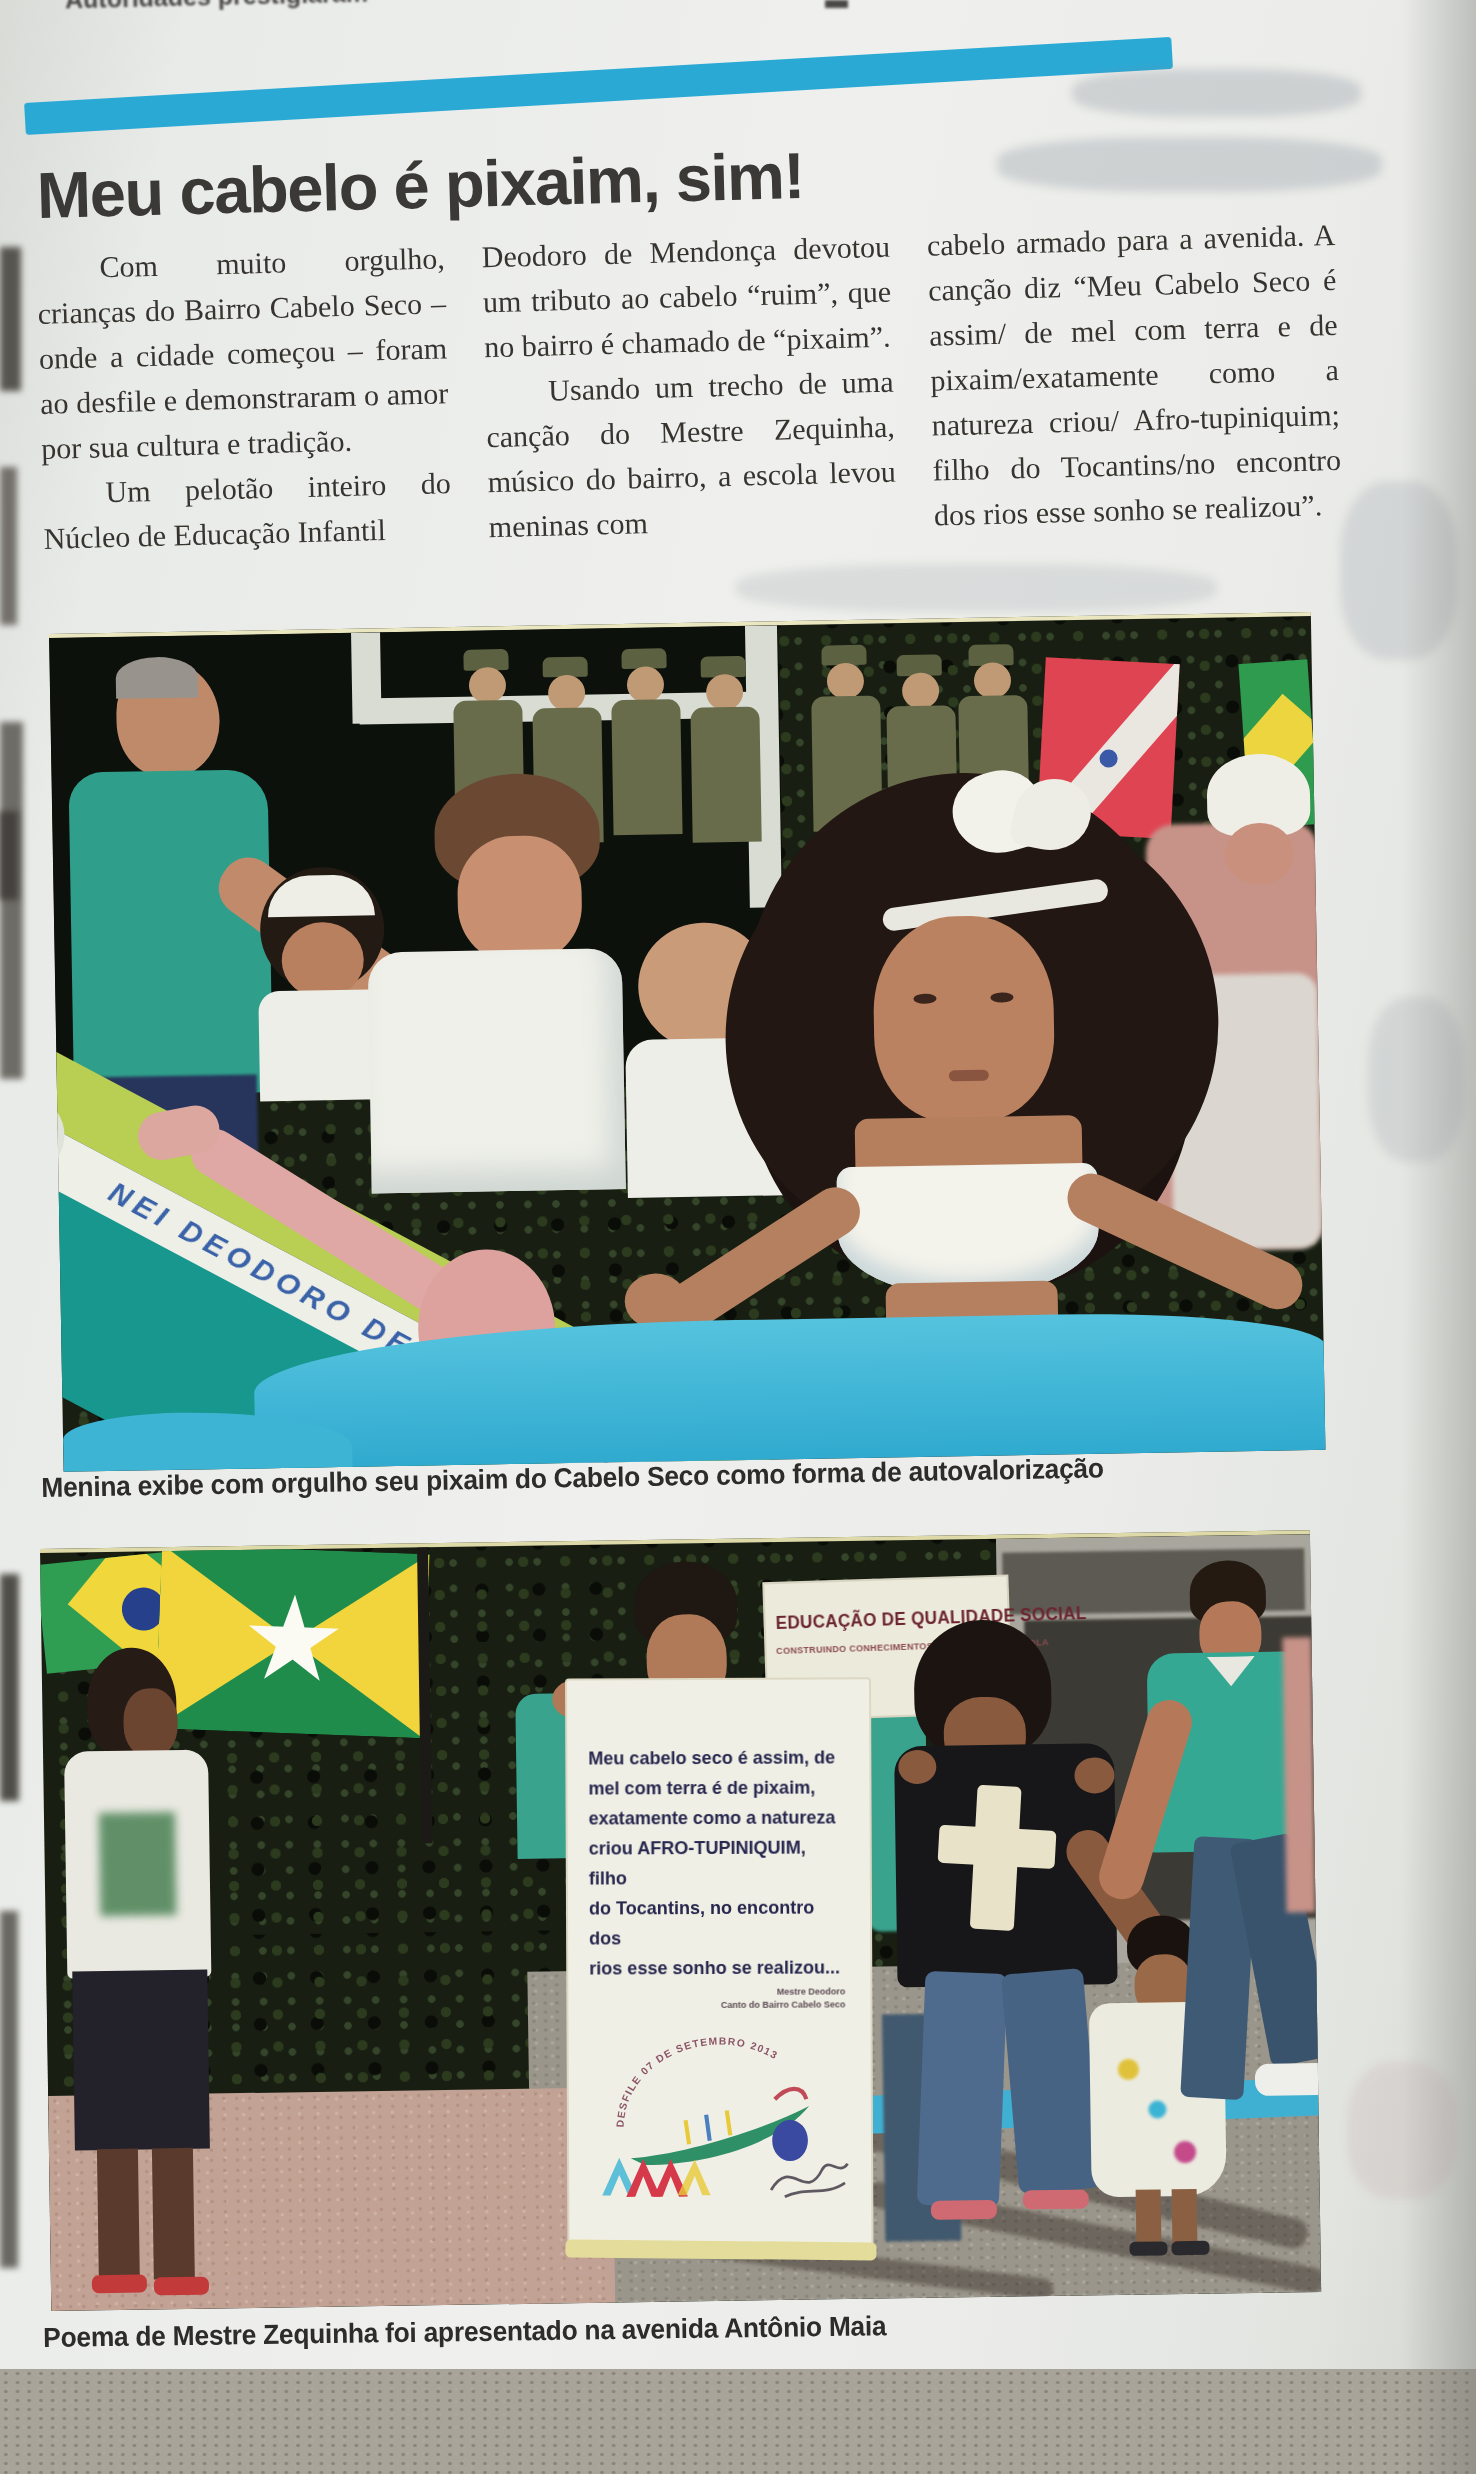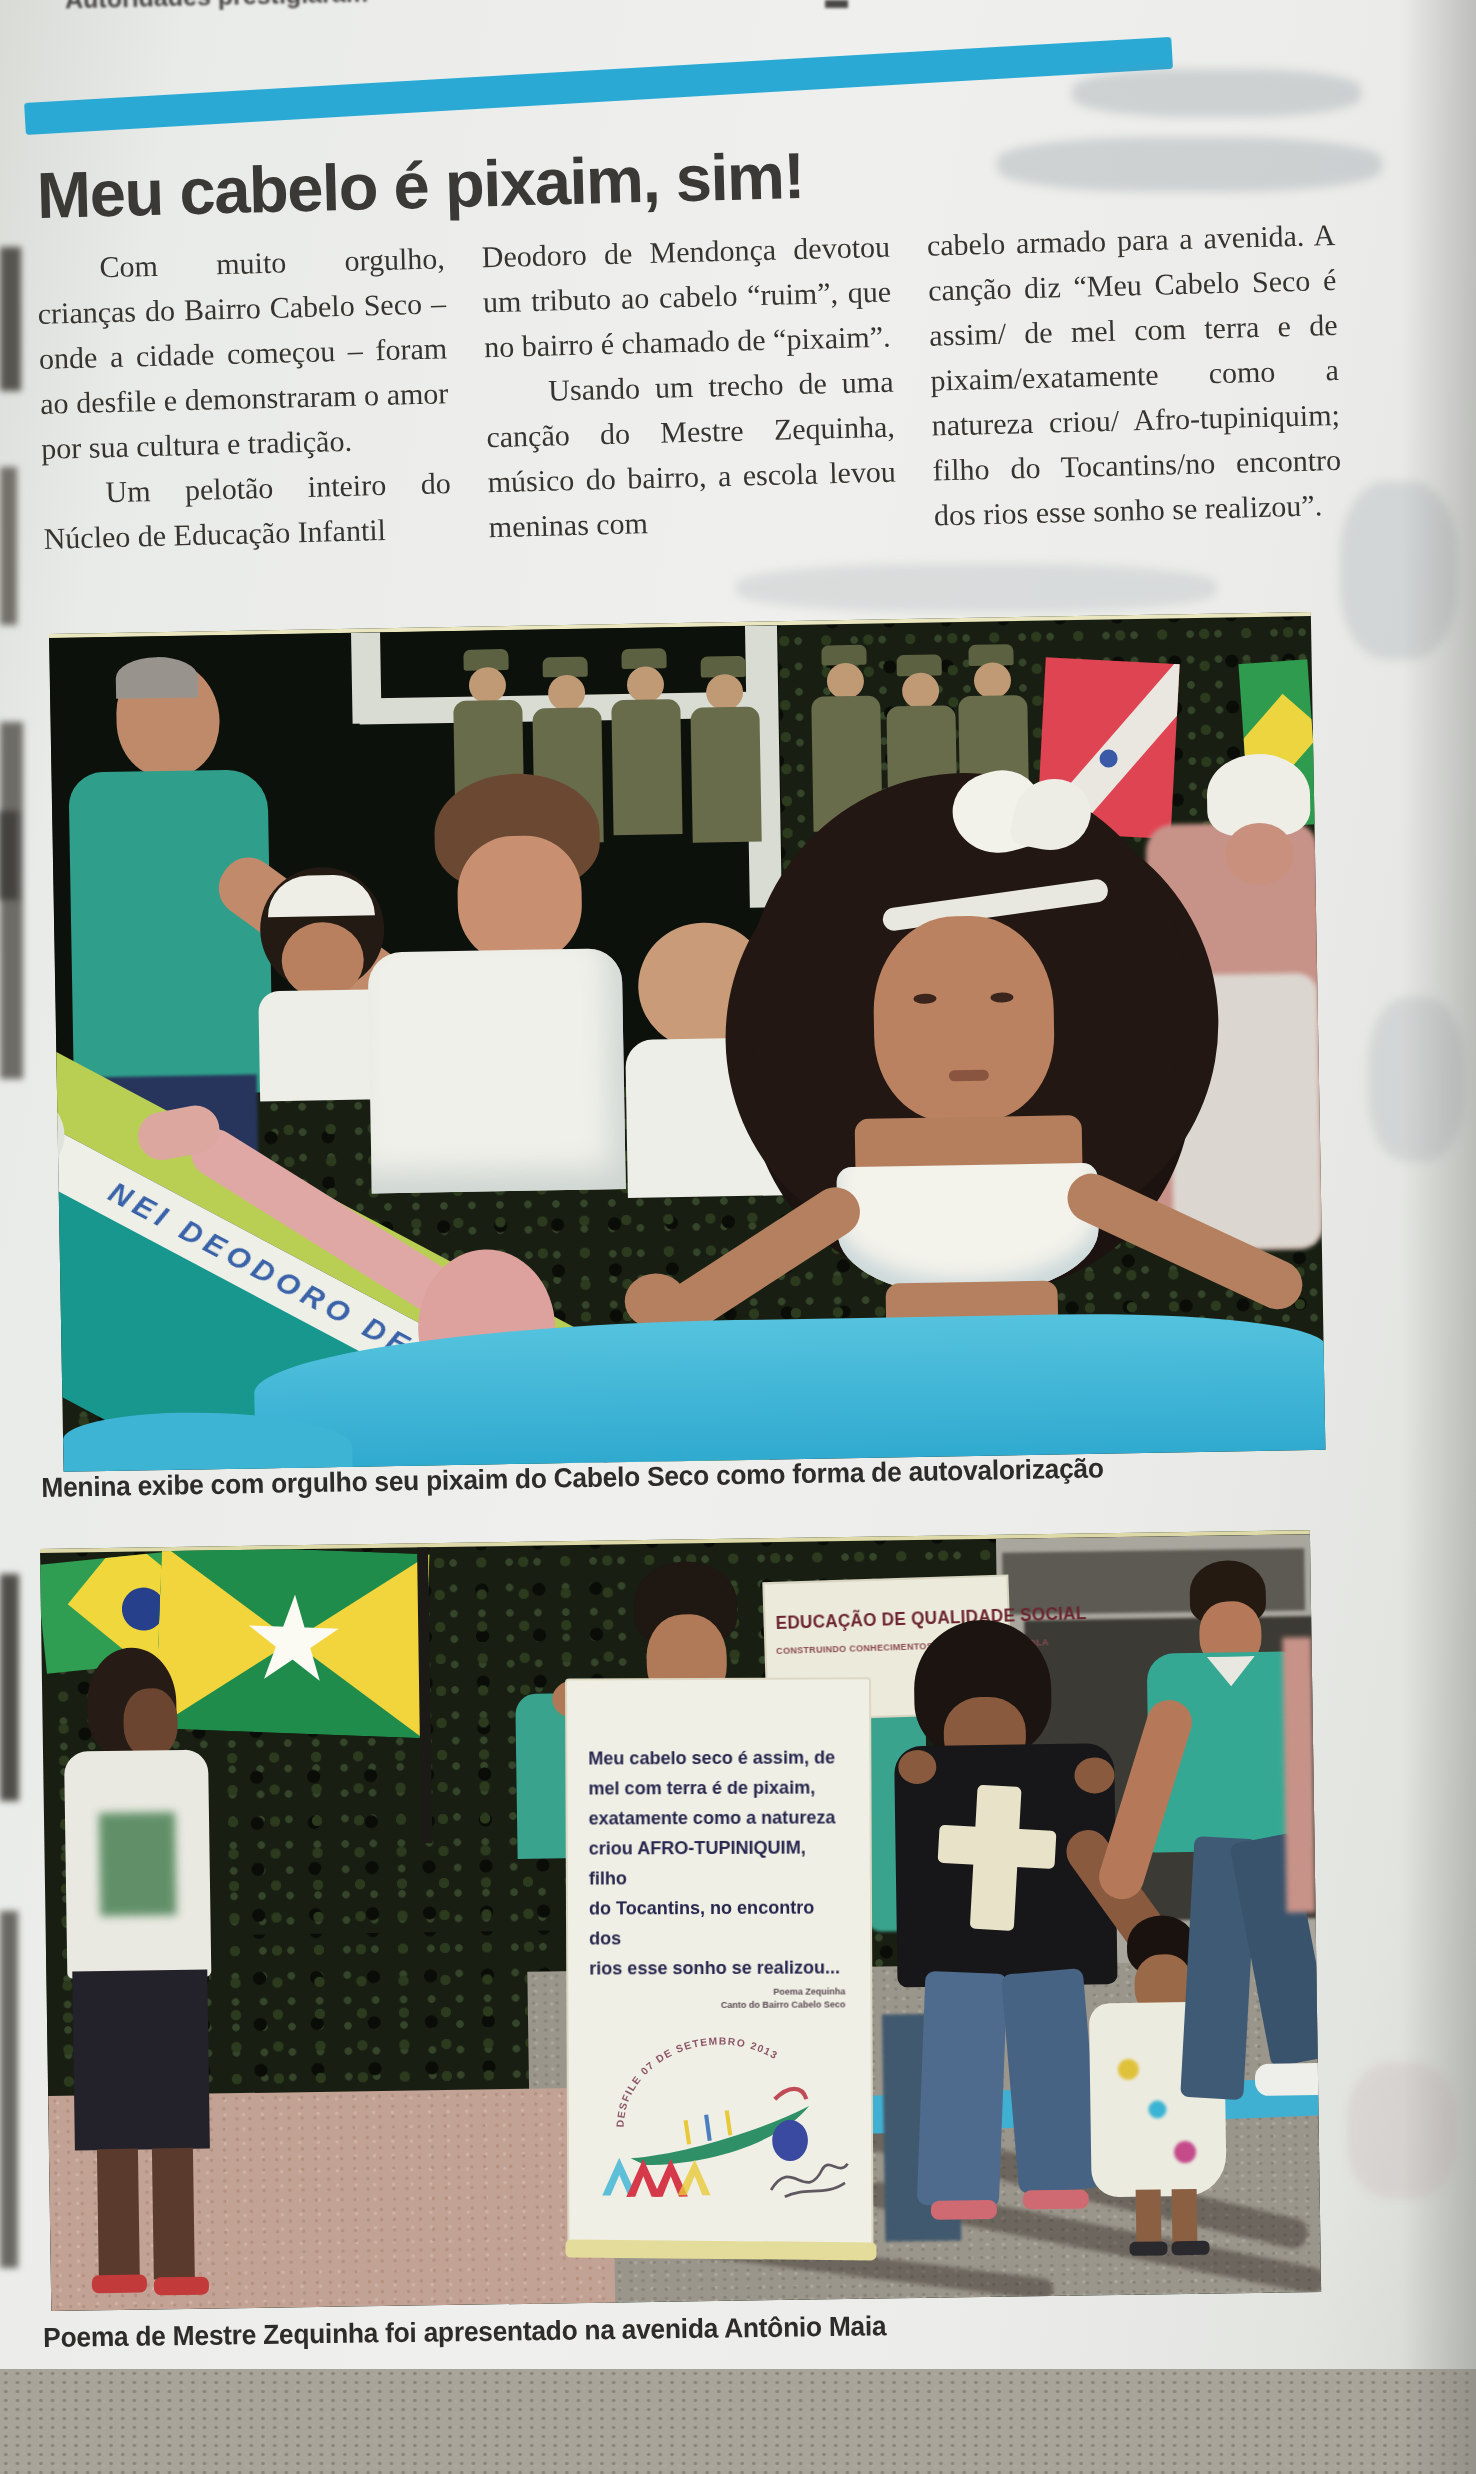--- a/index.html
+++ b/index.html
@@ -233,21 +233,21 @@
     <div class="abs" style="left:835px;top:474px;width:76px;height:227px;background:#41596e;filter:blur(1.4px);"></div>
 
     <div class="abs" style="left:520px;top:135px;width:302px;height:569px;background:#f0efe5;transform:rotate(.6deg);border:2.1px solid #ddd8c4;border-radius:4.1px;">
       <div style="position:absolute;left:20.6px;top:63px;width:269px;font-family:'Liberation Sans',sans-serif;font-weight:bold;font-size:19px;line-height:30px;color:#26264e;white-space:pre-line;transform:scaleX(.95);transform-origin:left;filter:blur(0.3px);">Meu cabelo seco é assim, de
 mel com terra é de pixaim,
 exatamente como a natureza
 criou AFRO-TUPINIQUIM, filho
 do Tocantins, no encontro dos
 rios esse sonho se realizou...</div>
       <div style="position:absolute;right:25px;top:306px;text-align:right;font-family:'Liberation Sans',sans-serif;font-weight:bold;font-size:9px;line-height:13px;color:#5a4a52;filter:blur(0.7px);">
-        <div>Poema Zequinha</div>
+        <div>Mestre Deodoro</div>
         <div>Canto do Bairro Cabelo Seco</div>
       </div>
       <svg width="234" height="158" style="position:absolute;left:34px;top:344px;" viewBox="0 0 340 230">
         <defs>
             <path id="arcp" d="M 30 150 A 140 120 0 0 1 310 150"></path>
           </defs>
         <text style="font-family:'Liberation Sans',sans-serif;font-weight:bold;font-size:15px;letter-spacing:2px;fill:#7a3a52;opacity:.85;">
           <textPath href="#arcp">DESFILE 07 DE SETEMBRO 2013</textPath>
         </text>
         <path d="M 40 195 C 110 190 220 160 300 120 C 260 170 160 205 60 205 Z" fill="#2f8f66"></path>

